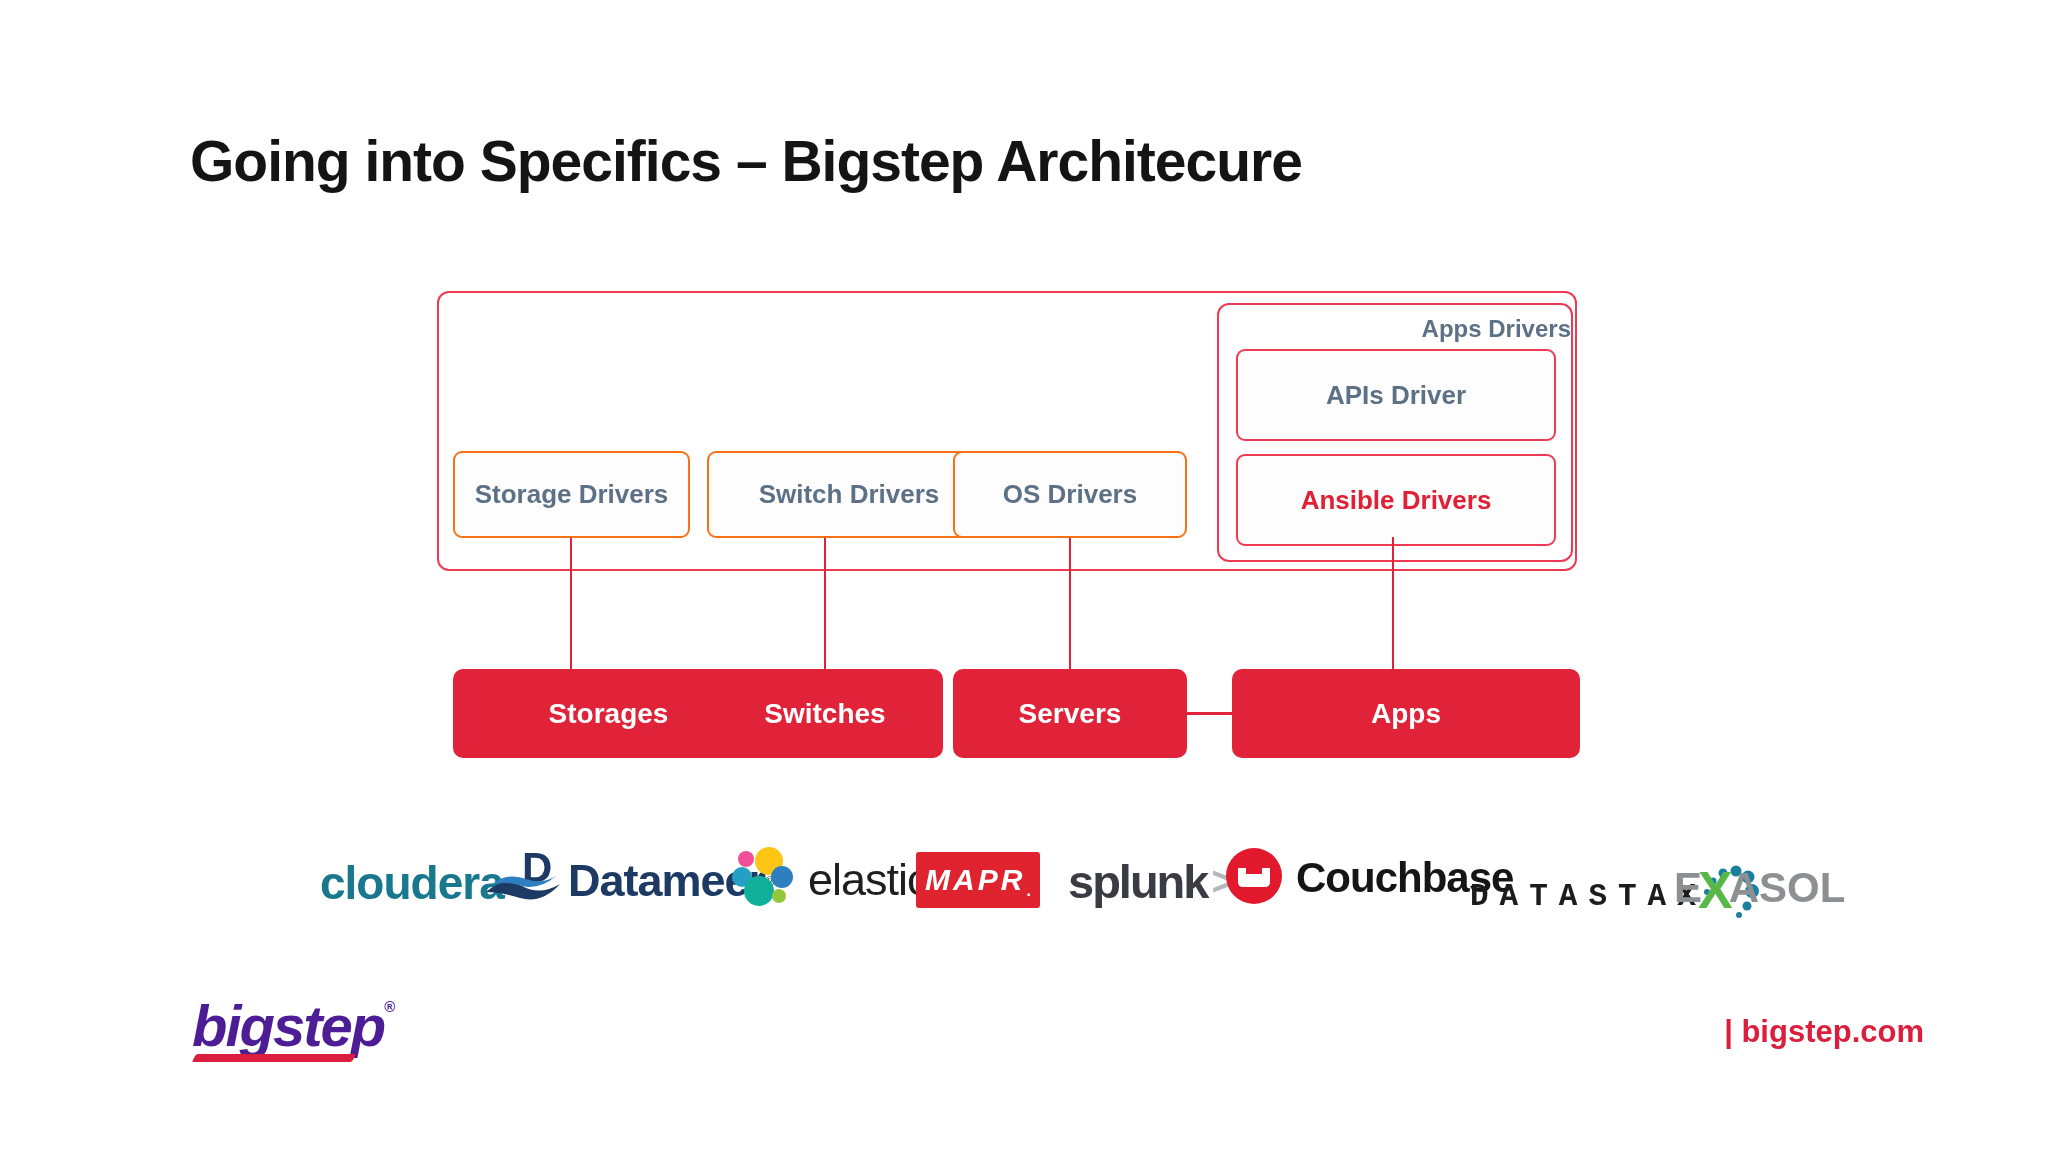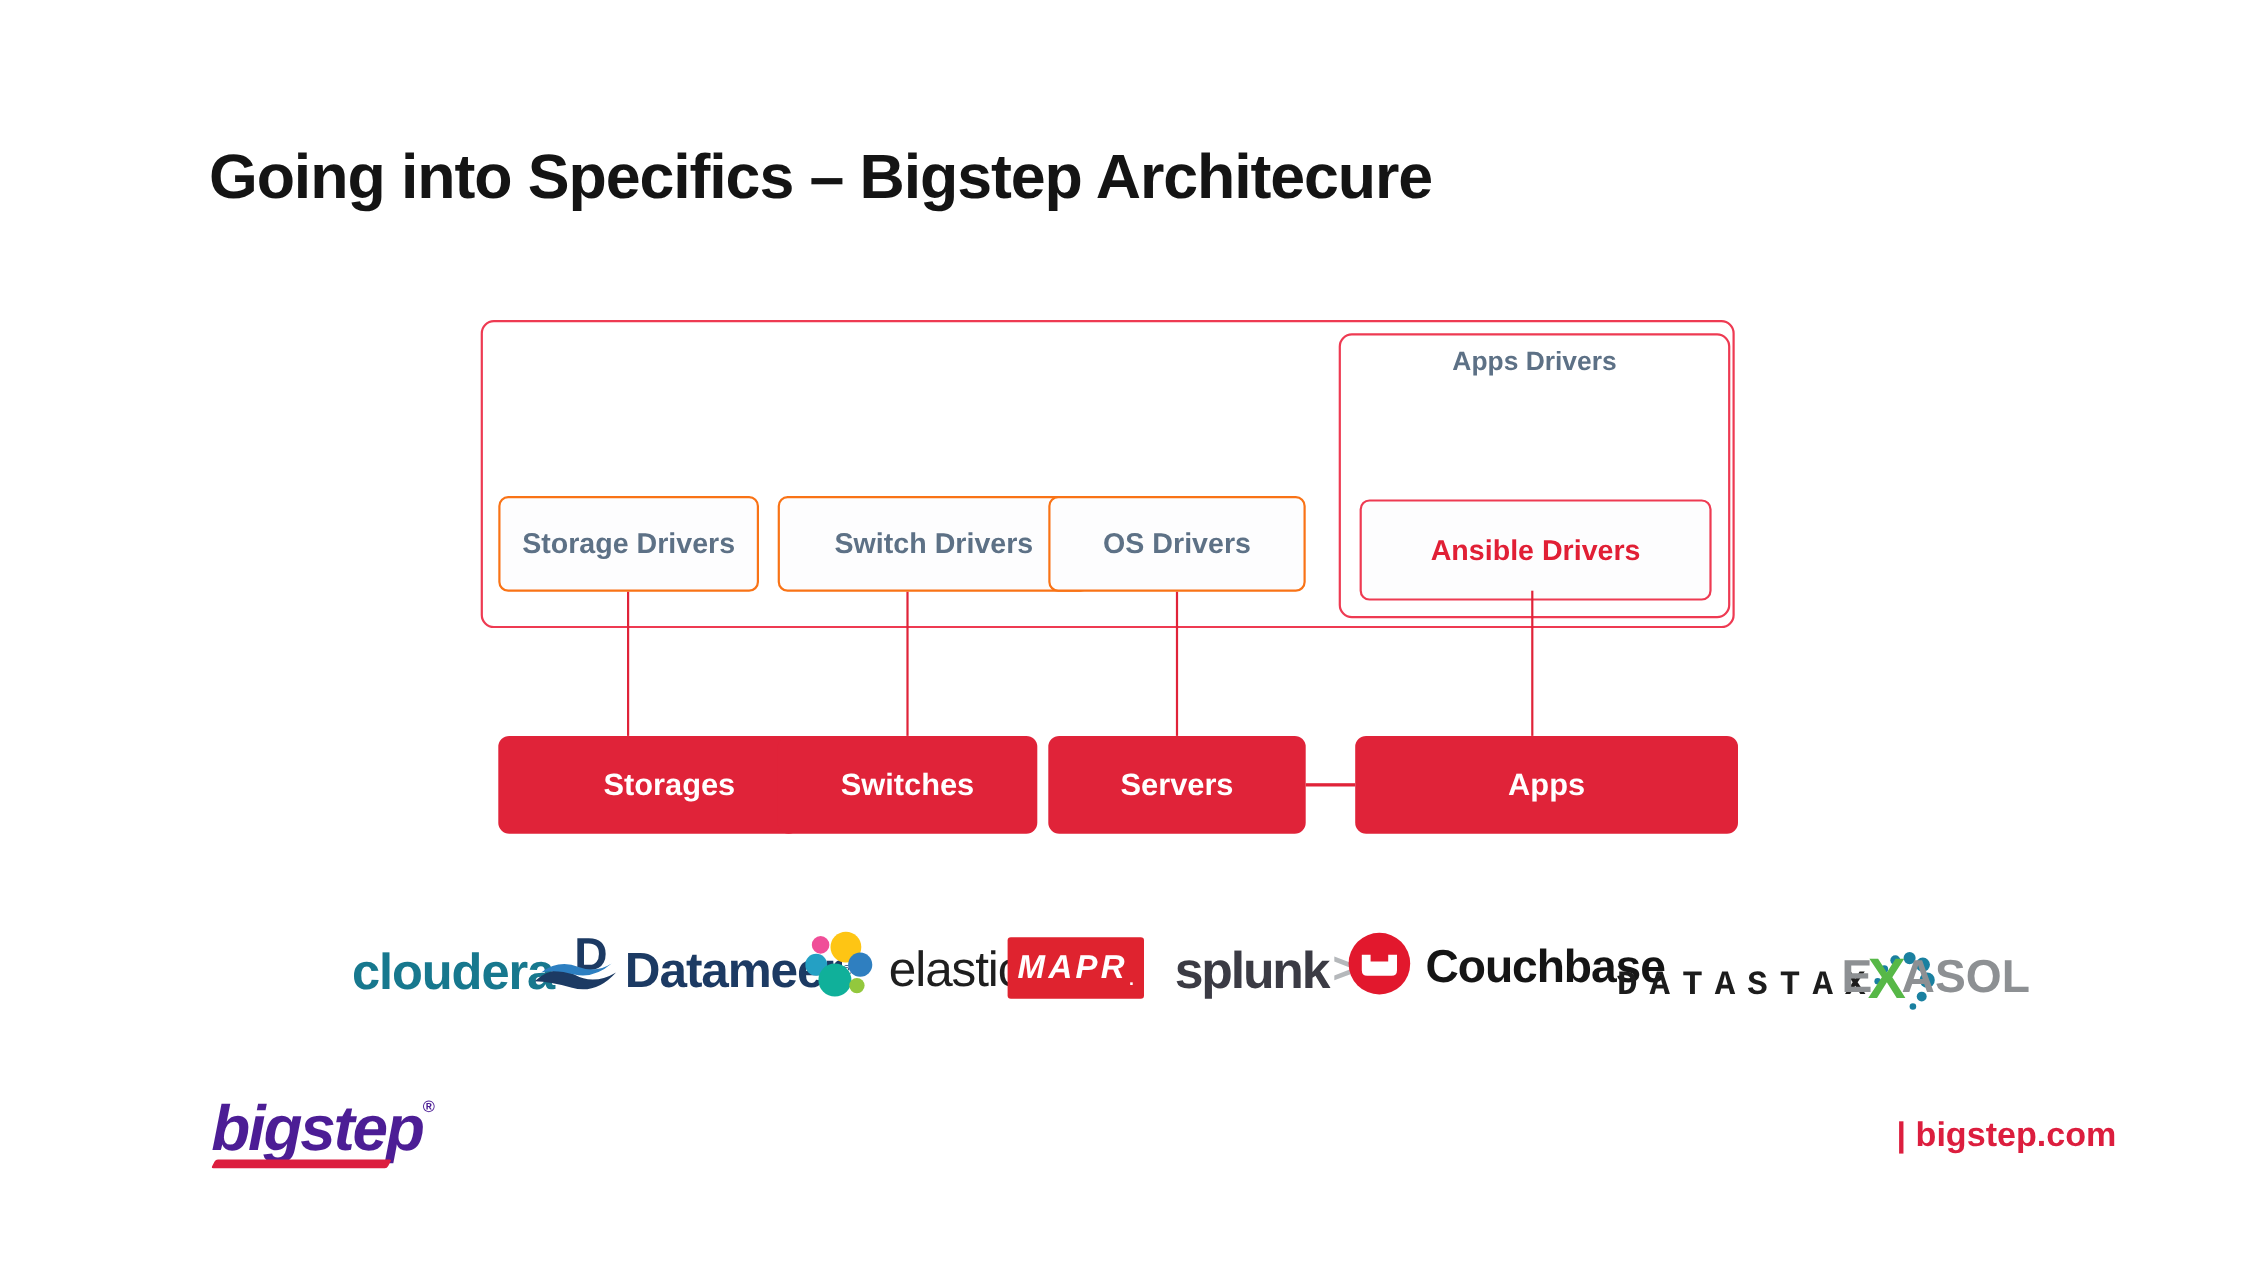--- a/index.html
+++ b/index.html
@@ -8,21 +8,21 @@
 
   
   .title{position:absolute;left:158px;top:128px;font-size:57px;font-weight:800;
          color:#141414;letter-spacing:-1px;}
 
   
   .outer-box{position:absolute;left:405px;top:291px;width:1136px;height:276px;
              border:2px solid #ee3a52;border-radius:12px;}
   .apps-container{position:absolute;left:1185px;top:303px;width:352px;height:255px;
                   border:2px solid #ee3a52;border-radius:12px;background:#fff;}
-  .apps-title{position:absolute;left:0;top:10px;width:100%;text-align:center;
+  .apps-title{position:absolute;left:0;top:10px;width:100%;text-align:right;
               font-size:24px;font-weight:700;color:#5d7186;}
   .sub-box{position:absolute;left:17px;width:316px;height:88px;border:2px solid #ee3a52;
            border-radius:9px;background:#fdfdfe;display:flex;align-items:center;justify-content:center;
            font-size:26px;font-weight:700;}
   .sub-box.apis{top:44px;color:#5d7186;}
   .sub-box.ansible{top:149px;color:#e11f35;}
 
   .driver-box{position:absolute;top:451px;height:87px;border:2px solid #f97316;border-radius:9px;
               background:#fdfdfe;display:flex;align-items:center;justify-content:center;
               font-size:26px;font-weight:700;color:#5d7186;box-sizing:border-box;}
@@ -80,20 +80,21 @@
 <body>
 
 <div class="slide">
 
   <div class="title">Going into Specifics – Bigstep Architecure</div>
 
   <div class="outer-box"></div>
 
   <div class="apps-container">
     <div class="apps-title">Apps Drivers</div>
+    <div class="sub-box apis">APIs Driver</div>
     <div class="sub-box ansible">Ansible Drivers</div>
   </div>
 
   <div class="driver-box driver-storage">Storage Drivers</div>
   <div class="driver-box driver-switch">Switch Drivers</div>
   <div class="driver-box driver-os">OS Drivers</div>
 
   <div class="vline vl-1"></div>
   <div class="vline vl-2"></div>
   <div class="vline vl-3"></div>

